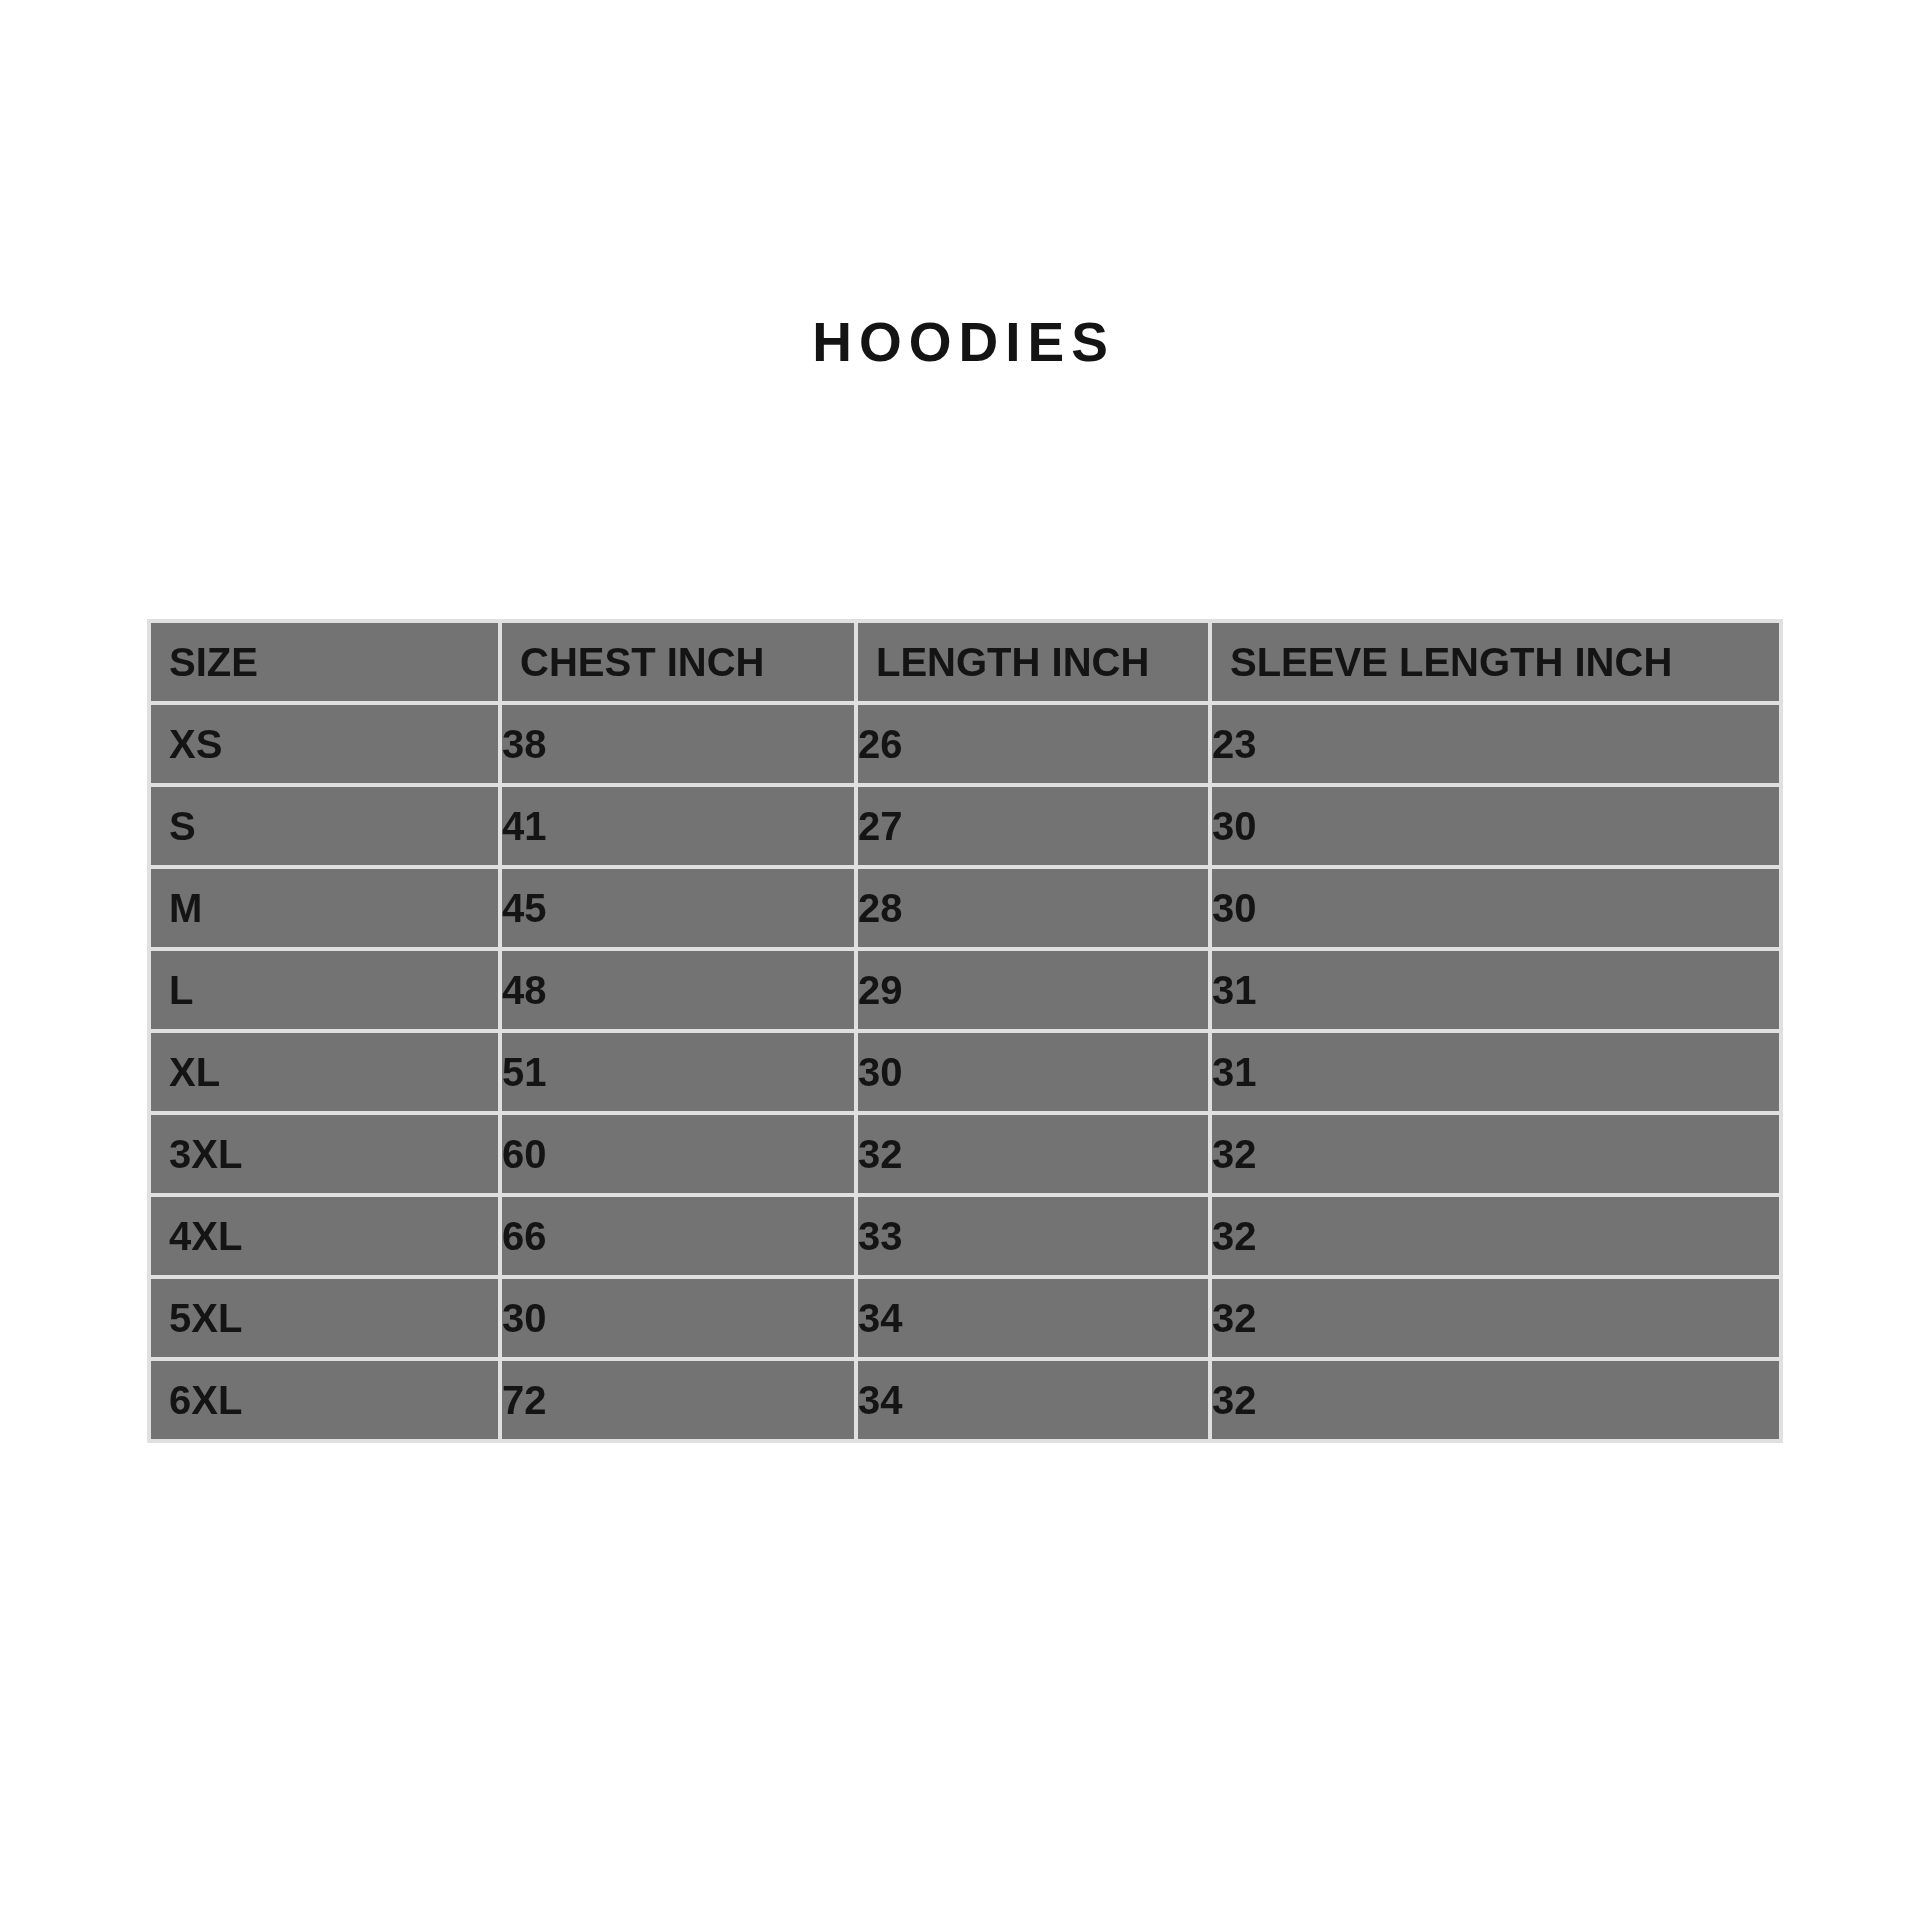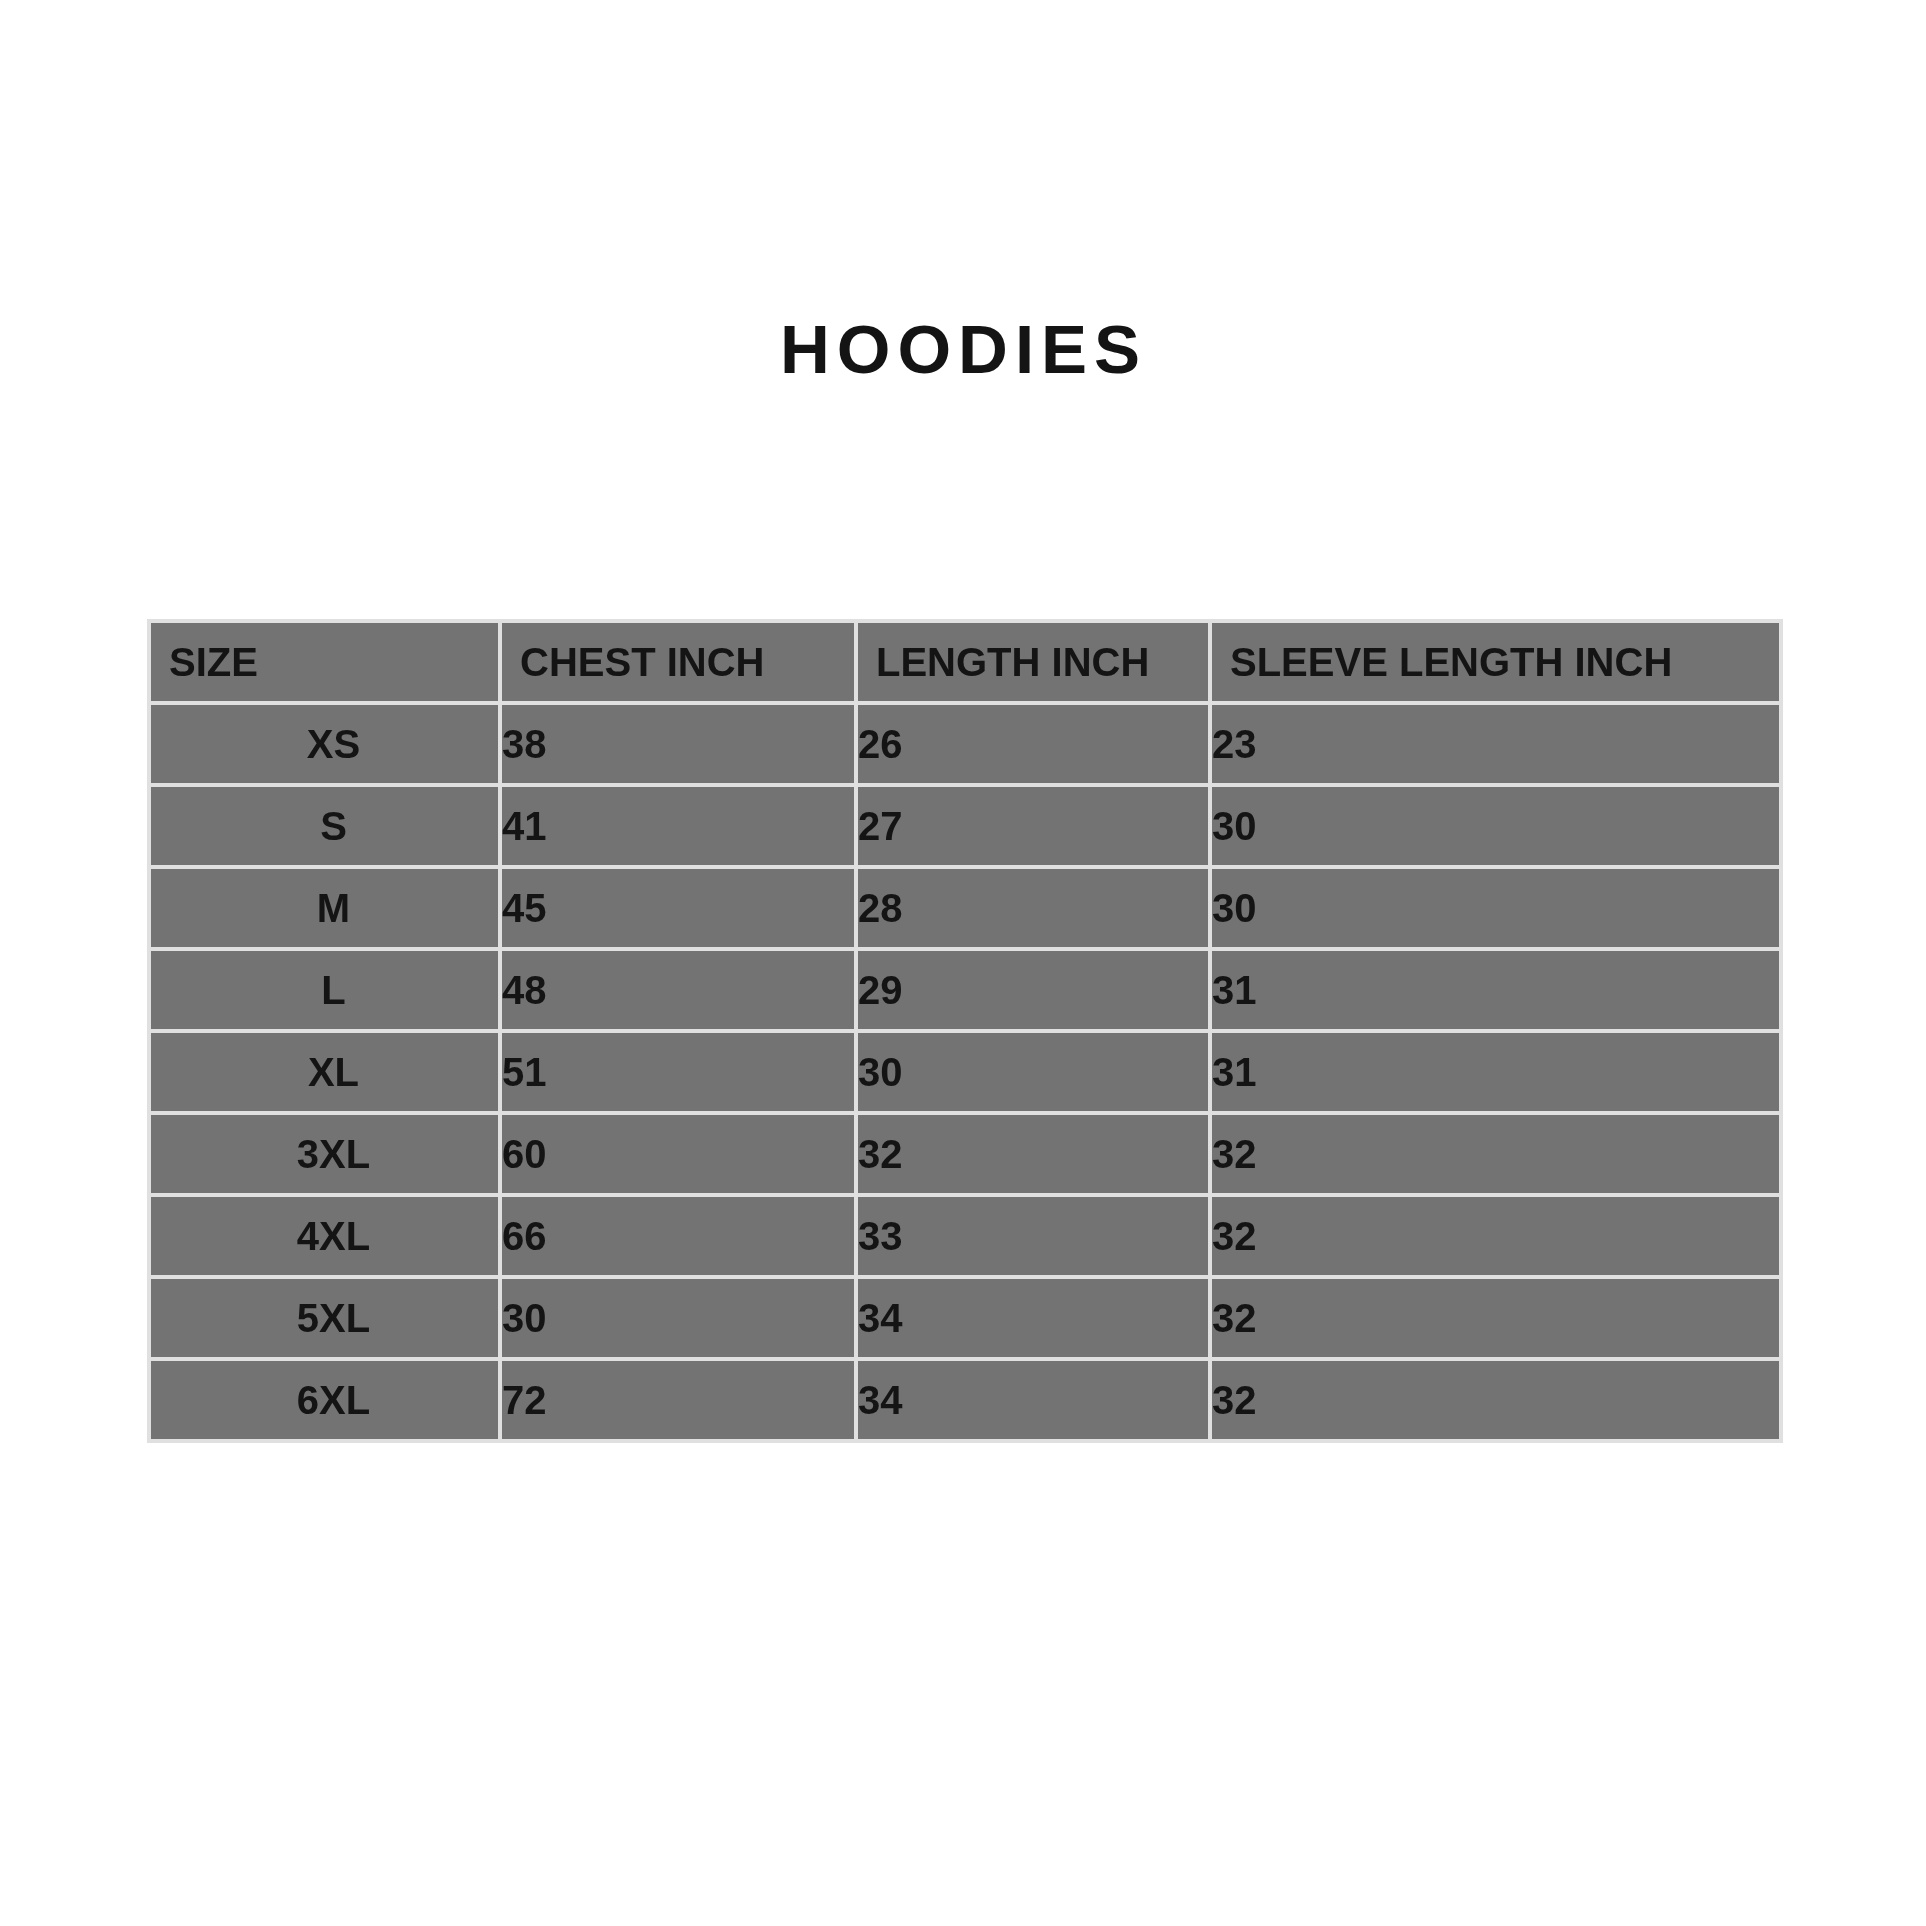--- a/index.html
+++ b/index.html
@@ -12,21 +12,21 @@
     width:1927px;height:1927px;
     background:var(--background);
     font-family:"Liberation Sans", sans-serif;
     position:relative;
     overflow:hidden;
   }
   .page-title{
     position:absolute;
     top:315px;left:0;width:100%;
     text-align:center;
-    font-size:69px;
+    font-size:55px;
     font-weight:700;
     letter-spacing:7px;
     color:var(--text);
     line-height:1;
   }
   .table-wrap{
     position:absolute;
     left:147px;top:619px;
     width:1634px;
   }
@@ -45,21 +45,21 @@
     height:78px;
     vertical-align:middle;
     overflow:hidden;
     white-space:nowrap;
   }
   .size-chart th{
     text-align:left;
     padding:0 0 0 18px;
   }
   .size-chart td.align-left{
-    text-align:center;
+    text-align:left;
     padding:0 0 0 18px;
   }
   .size-chart td.align-right{
     text-align:left;
     padding:0 16px 0 0;
   }
 </style>
 </head>
 <body>
 

